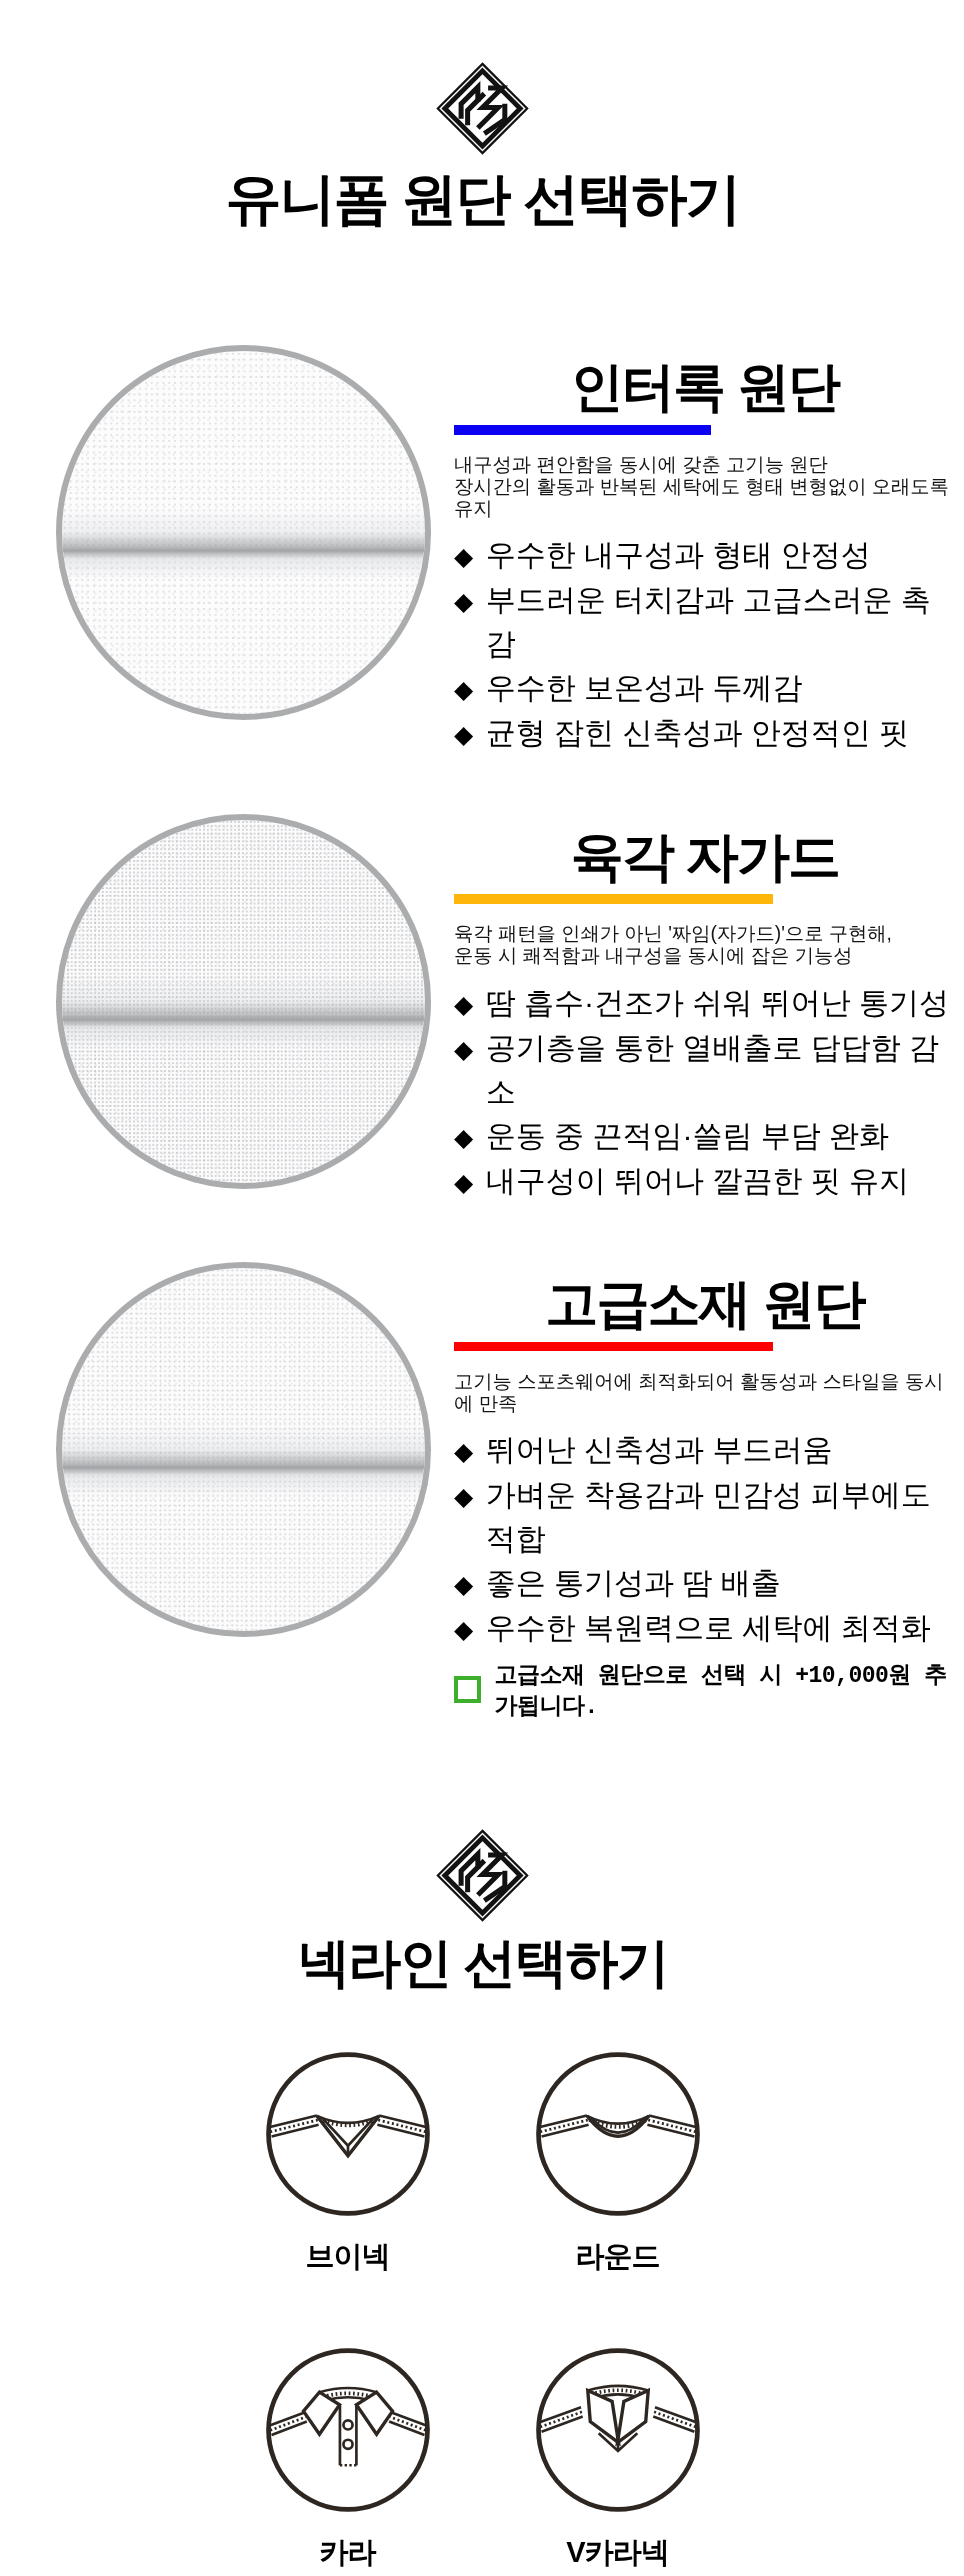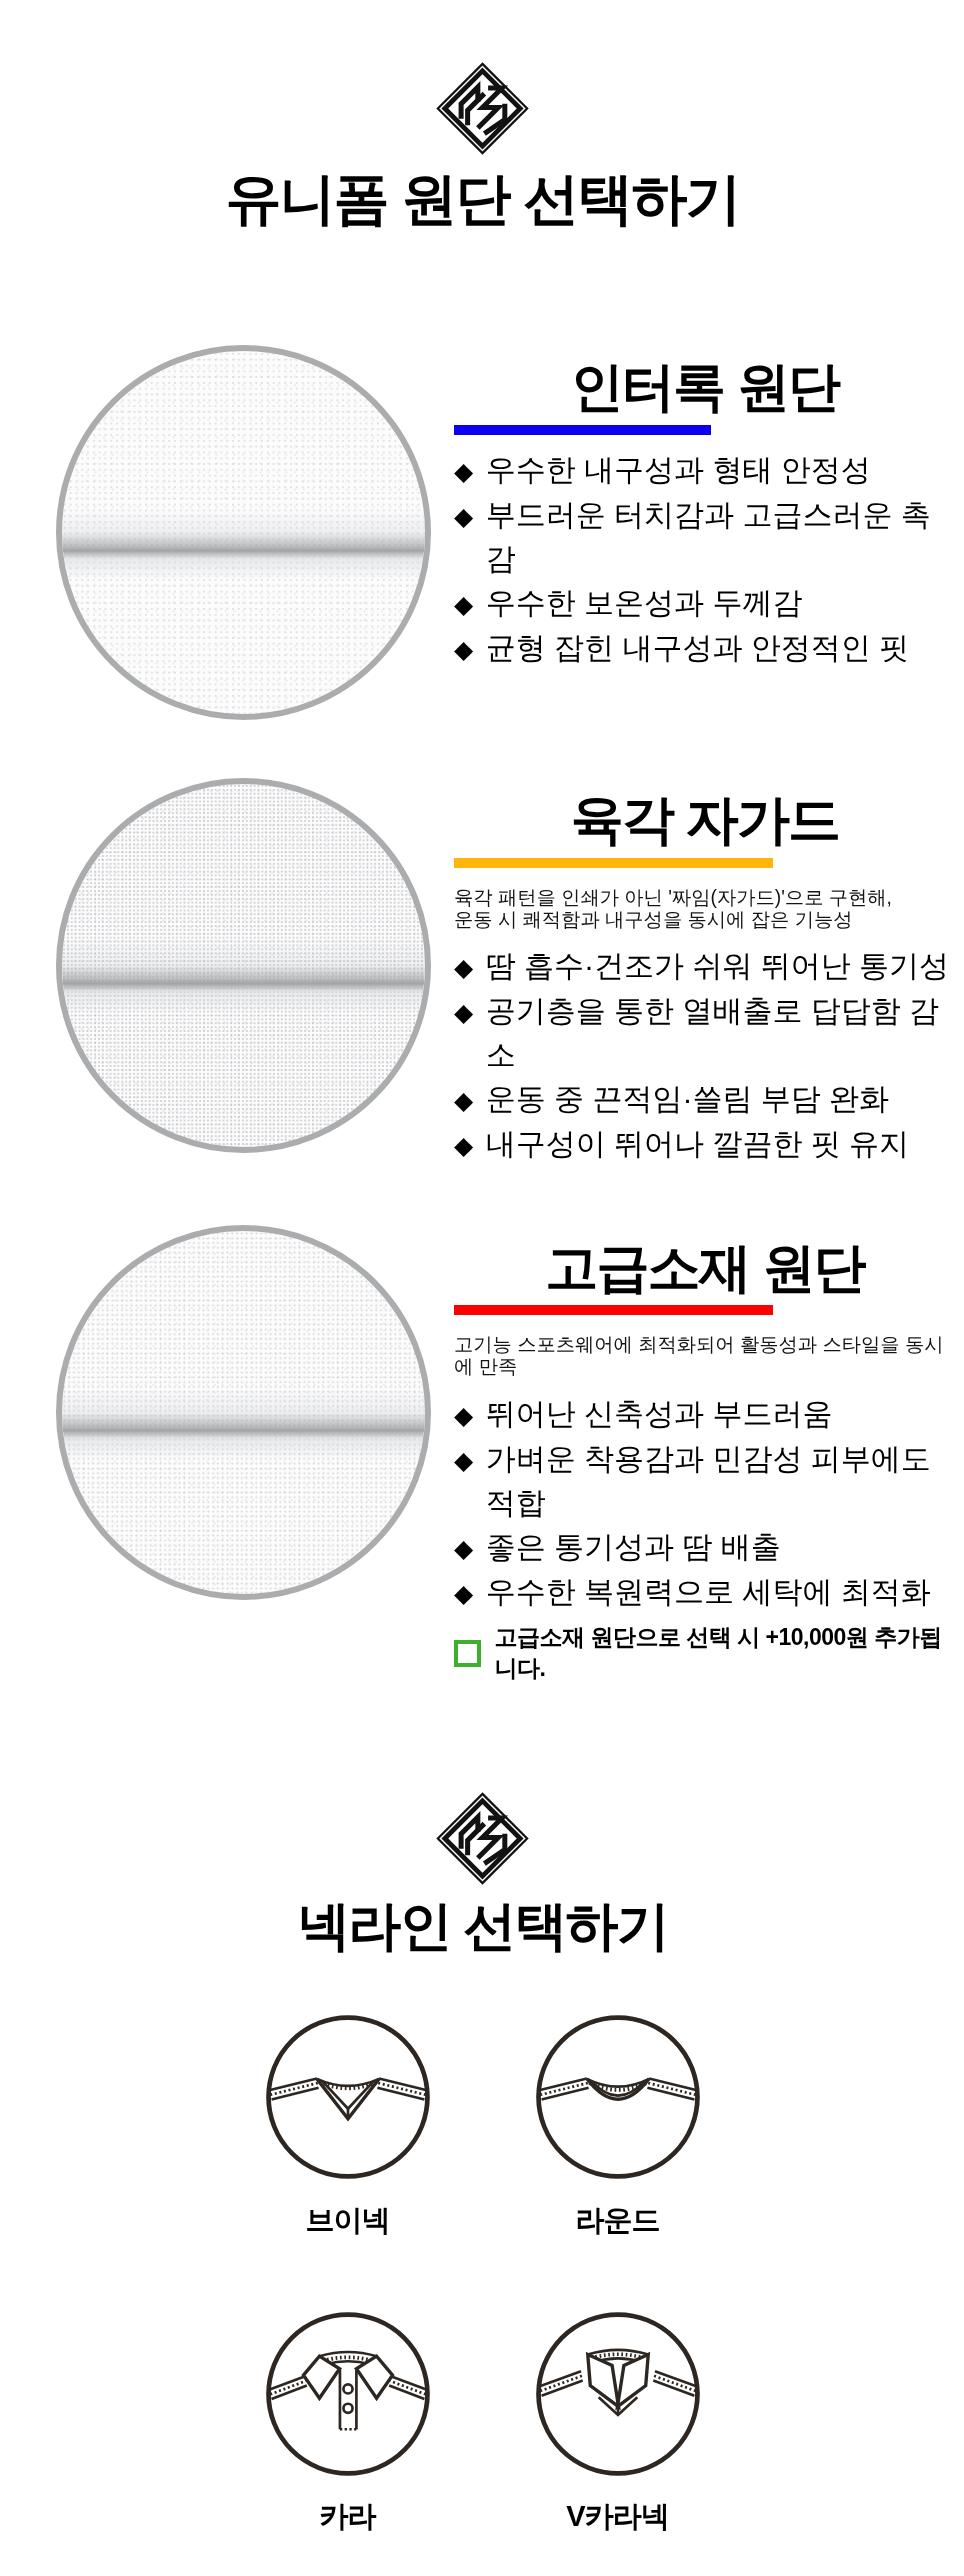--- a/index.html
+++ b/index.html
@@ -36,21 +36,21 @@
   .fabric-info{margin-left:23px;padding-top:15.4px;width:502px;}
   .fabric-name{margin:0;font-size:53px;line-height:1.0;font-weight:900;letter-spacing:-1.9px;text-align:center;}
   .accent-bar{height:9.6px;width:319px;margin-top:11.6px;}
   .fabric-row:nth-child(1) .accent-bar{width:257px;}
   .fabric-desc{margin-top:19.3px;font-size:19.3px;line-height:22px;color:#141414;}
   .features{list-style:none;margin:13.5px 0 0 0;padding:0;}
   .features li{display:flex;align-items:baseline;font-size:30px;line-height:44px;color:#000;}
   .features .diamond{font-size:25px;margin-right:12.5px;color:#000;flex-shrink:0;}
   .notice{display:flex;align-items:center;margin-top:7.7px;}
   .notice-box{width:27px;height:27px;box-sizing:border-box;border:4.8px solid #3daf2c;background:#fff;margin-right:13.5px;flex-shrink:0;}
-  .notice-text{font-size:23px;font-weight:700;letter-spacing:-0.5px;}
+  .notice-text{font-size:23px;font-weight:700;letter-spacing:-0.5px;font-family:Liberation Mono, monospace;}
 
   
   .neck-grid{margin-top:56px;display:grid;grid-template-columns:270px 270px;justify-content:center;row-gap:69px;}
   .neck-cell{text-align:center;}
   .neck-icon{width:168px;height:168px;margin:0 auto;display:block;}
   .neck-icon svg{display:block;width:168px;height:168px;}
   .neck-label{margin-top:19.3px;font-size:29px;font-weight:700;letter-spacing:-1px;}
 </style>
 </head>
 <body>
@@ -68,36 +68,40 @@
     </svg>
     <h1 class="big-title">유니폼 원단 선택하기</h1>
   </header>
 
   <div id="fabric-list" class="fabric-list">
   <section class="fabric-row">
     <div class="fabric-circle tex-0"></div>
     <div class="fabric-info">
       <h2 class="fabric-name">인터록 원단</h2>
       <div class="accent-bar" style="background: rgb(11, 0, 241);"></div>
+      <div class="fabric-desc">
+            <div>내구성과 편안함을 동시에 갖춘 고기능 원단</div>
+            <div>장시간의 활동과 반복된 세탁에도 형태 변형없이 오래도록 유지</div>
+          </div>
       <ul class="features">
             <li>
               <span class="diamond">◆</span>
               <span>우수한 내구성과 형태 안정성</span>
             </li>
             <li>
               <span class="diamond">◆</span>
               <span>부드러운 터치감과 고급스러운 촉감</span>
             </li>
             <li>
               <span class="diamond">◆</span>
               <span>우수한 보온성과 두께감</span>
             </li>
             <li>
               <span class="diamond">◆</span>
-              <span>균형 잡힌 내구성과 안정적인 핏</span>
+              <span>균형 잡힌 신축성과 안정적인 핏</span>
             </li>
           </ul>
 
     </div>
   </section>
 
   <section class="fabric-row">
     <div class="fabric-circle tex-1"></div>
     <div class="fabric-info">
       <h2 class="fabric-name">육각 자가드</h2>

